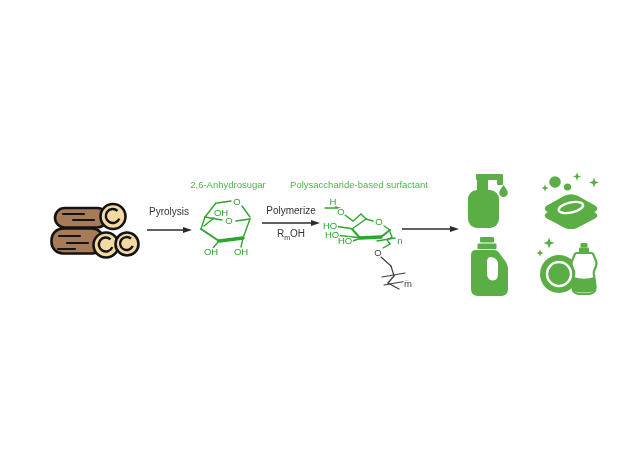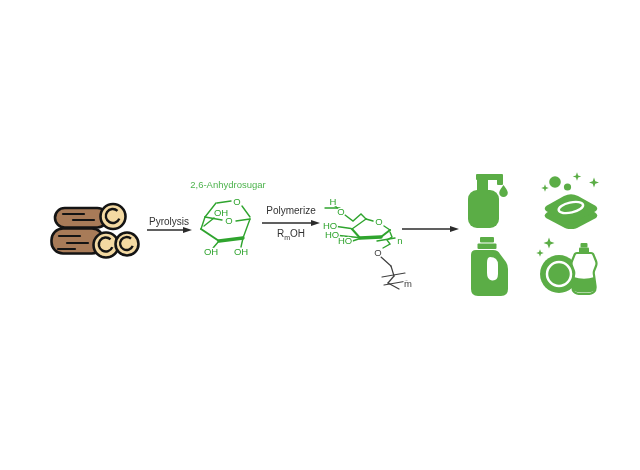--- a/index.html
+++ b/index.html
@@ -52,21 +52,21 @@
 
     <g stroke="#141414" stroke-width="2.2" stroke-linecap="round">
       <line x1="13" y1="14" x2="34" y2="14"></line>
       <line x1="23" y1="20" x2="44" y2="20"></line>
       <line x1="9" y1="36" x2="30" y2="36"></line>
       <line x1="17" y1="43" x2="38" y2="43"></line>
       <line x1="8" y1="49" x2="25" y2="49"></line>
     </g>
   </svg>
 
-  <div class="abs step-label" style="left:146px;top:216px;width:46px;">Pyrolysis</div>
+  <div class="abs step-label" style="left:146px;top:206px;width:46px;">Pyrolysis</div>
   <svg class="abs" style="left:147px;top:226px;" width="45" height="8" viewBox="0 0 45 8">
     <line class="arrow-line" x1="0" y1="4" x2="37" y2="4"></line>
     <polygon class="arrow-head" points="36,1 45,4 36,7"></polygon>
   </svg>
 
   <div class="abs mol-label" style="left:186px;top:179px;width:84px;">2,6-Anhydrosugar</div>
 
   <svg class="abs" style="left:196px;top:189px;" width="70" height="76" viewBox="0 0 70 76">
 
     <line class="bond" x1="21" y1="14" x2="35" y2="12"></line>
@@ -91,20 +91,21 @@
 
   <div class="abs step-label" style="left:260px;top:205px;width:62px;">Polymerize</div>
   <svg class="abs" style="left:262px;top:219px;" width="58" height="8" viewBox="0 0 58 8">
     <line class="arrow-line" x1="0" y1="4" x2="50" y2="4"></line>
     <polygon class="arrow-head" points="49,1 58,4 49,7"></polygon>
   </svg>
   <div class="abs reagent" style="left:262px;top:228px;width:58px;">
     <span>R</span><sub>m</sub><span>OH</span>
   </div>
 
+  <div class="abs mol-label" style="left:283px;top:179px;width:152px;">Polysaccharide-based surfactant</div>
 
   <svg class="abs" style="left:322px;top:194px;" width="92" height="106" viewBox="0 0 92 106">
 
     <line class="bond" x1="3" y1="14" x2="18" y2="14"></line>
     <line class="bond" x1="13" y1="12" x2="16" y2="14.5"></line>
 
     <polyline class="bond" points="23,21 31,27 39,20 44,25"></polyline>
 
     <line class="bond" x1="44" y1="25" x2="51" y2="27"></line>
     <line class="bond" x1="62" y1="32" x2="68" y2="36"></line>

